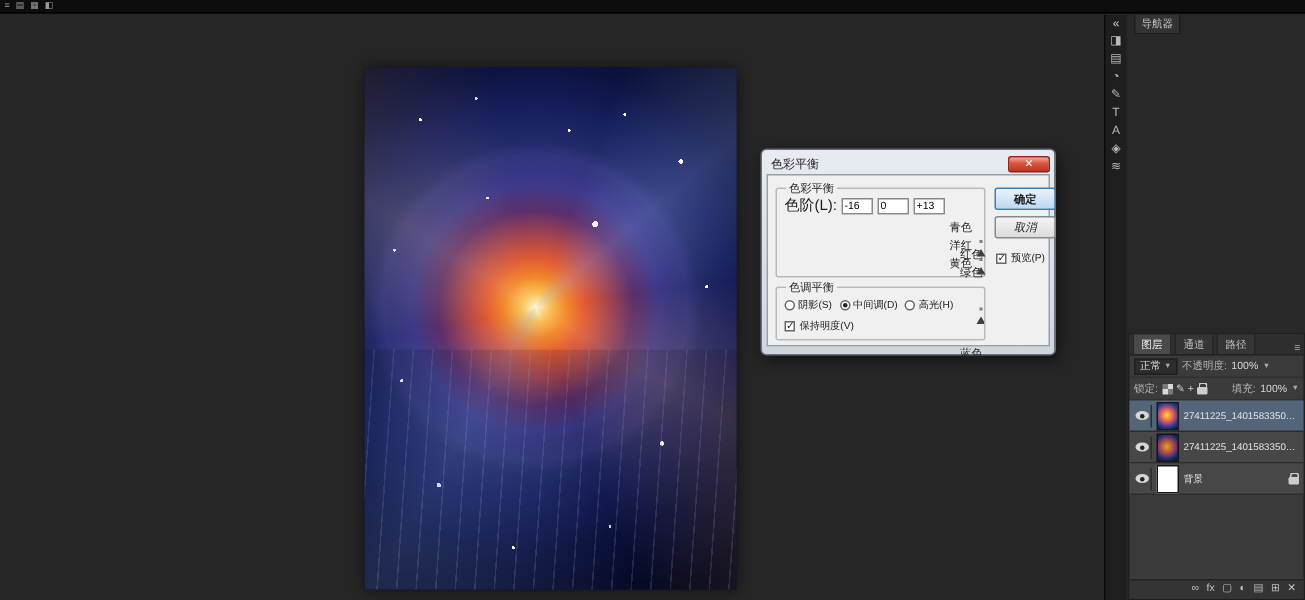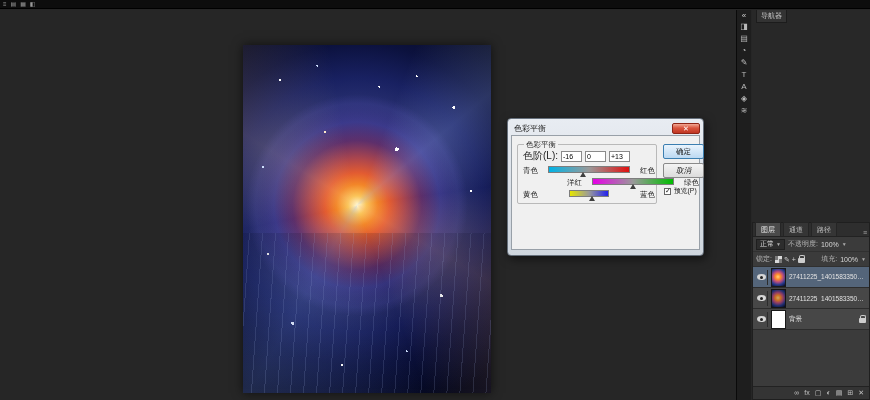--- a/index.html
+++ b/index.html
@@ -90,63 +90,63 @@
   .thumb-img.dark { filter:brightness(.8); }
   .thumb-white { width:15px; height:19px; border:1px solid #191919; background:#fff; }
   .lname { flex:1; font-size:6.5px; color:#e2e2e2; white-space:nowrap; overflow:hidden; text-overflow:ellipsis; }
   .bglock { margin-right:1px; }
 
   .lbottom { position:absolute; left:0; bottom:0; width:100%; height:13px; background:#343434;
     border-top:1px solid #222; display:flex; align-items:center; justify-content:flex-end; gap:5px; padding:0 5px; }
   .lbottom .bicon { font-size:7px; color:#c0c0c0; line-height:10px; }
 
   
-  .dialog { position:absolute; left:507px; top:118px; width:197px; height:138px;
+  .dialog { position:absolute; left:507px; top:99px; width:197px; height:138px;
     background:linear-gradient(180deg,#e8ecf2,#cfd6de); border:1px solid #66707c; border-radius:4px;
     box-shadow:2px 3px 10px rgba(0,0,0,.55); padding:2px 3px 3px; z-index:10; }
   .dtitlebar { height:14px; display:flex; align-items:center; }
   .dtitle { font-size:8px; color:#1c1c1c; padding-left:3px; }
   .dclose { margin-left:auto; width:28px; height:11px; background:linear-gradient(180deg,#f1a894,#d9553e 45%,#c03522);
     border:1px solid #8e2416; border-radius:2px; color:#fff; font-size:7px; line-height:9px; text-align:center; }
   .dbody { position:relative; height:115px; background:#f0f0f0; border:1px solid #98a0a8; }
 
   .group { position:absolute; border:1px solid #b9b9b9; border-radius:2px; }
   .group .legend { position:absolute; top:-5px; left:6px; background:#f0f0f0; padding:0 2px; font-size:7.5px; color:#222; }
   .g1 { left:5px; top:8px; width:140px; height:60px; }
   .g2 { left:5px; top:74px; width:140px; height:36px; }
 
   .levelsrow { position:absolute; left:5px; top:4px; display:flex; align-items:center; gap:3px; }
   .levelsrow .lab { font-size:10px; color:#222; }
   .lvl-input { width:21px; height:11px; font-size:7px; font-family:"Liberation Sans",sans-serif;
     border:1px solid #8a8a8a; background:#fff; padding:0 1px; }
 
-  .sliderrow { position:absolute; left:5px; display:flex; align-items:flex-start; gap:3px; width:132px; }
+  .sliderrow { position:absolute; left:5px; display:flex; align-items:flex-end; gap:3px; width:132px;flex-direction:column; }
   .sliderrow .slab { font-size:7.5px; color:#222; width:22px; }
   .sliderrow .rlab { font-size:7.5px; color:#222; width:22px; text-align:right; }
   .bar { position:relative; flex:1; height:7px; border:1px solid #7d7d7d; }
   .bar-cr { background:linear-gradient(90deg,#00b3e6,#9a9a9a 50%,#e01010); }
   .bar-mg { background:linear-gradient(90deg,#e600e6,#9a9a9a 50%,#00bd00); }
   .bar-yb { background:linear-gradient(90deg,#e6e600,#9a9a9a 50%,#2222ee); }
   .sthumb { position:absolute; top:5px; width:0; height:0; transform:translateX(-50%);
     border-left:3px solid transparent; border-right:3px solid transparent; border-bottom:5px solid #3f3f3f; }
   .p42 { left:42%; } .p50 { left:50%; } .p58 { left:58%; }
-  .row1 { top:21px; } .row2 { top:33px;margin-left:44px; } .row3 { top:45px;gap:24px; }
+  .row1 { top:21px; } .row2 { top:33px; } .row3 { top:45px;gap:24px; }
 
   .radiorow { position:absolute; left:5px; top:6px; display:flex; align-items:center; gap:5px; }
   .radioitem { display:flex; align-items:center; gap:2px; }
   .radio { width:7px; height:7px; border:1px solid #666; border-radius:50%; background:#fff; position:relative; }
   .radio.on::after { content:""; position:absolute; left:1.5px; top:1.5px; width:3px; height:3px; border-radius:50%; background:#222; }
   .rlabel { font-size:6.8px; color:#222; }
   .checkrow { position:absolute; left:5px; top:20px; display:flex; align-items:center; gap:3px; }
   .cbox { width:7px; height:7px; border:1px solid #666; background:#fff; position:relative; }
   .cbox.on::after { content:"✓"; position:absolute; left:0px; top:-1.5px; font-size:7px; color:#222; }
 
   .dbtn { position:absolute; left:151px; width:41px; height:15px; font-size:7.5px; color:#1a1a1a;
     text-align:center; line-height:13px; border-radius:2px; }
-  .dbtn-ok { top:8px; background:linear-gradient(180deg,#eaf4fd,#bcd9f2); border:1px solid #3c7fb1; }
+  .dbtn-ok { top:8px; background:linear-gradient(180deg,#eaf4fd,#bcd9f2); border:1px solid #3c7fb1;font-weight:bold; }
   .dbtn-cancel { top:27px; background:linear-gradient(180deg,#f4f4f4,#dcdcdc); border:1px solid #8a8a8a;font-style:italic; }
   .previewrow { position:absolute; left:152px; top:50px; display:flex; align-items:center; gap:3px; }
 </style>
 </head>
 <body>
 
 <div class="app">
 
   <div class="topbar">
     <span class="ticon">≡</span>
@@ -274,20 +274,41 @@
         </div>
         <div class="sliderrow row3">
           <span class="slab">黄色</span>
           <span class="bar bar-yb">
               <span class="sthumb p58"></span>
             </span>
           <span class="rlab">蓝色</span>
         </div>
       </div>
 
+      <div class="group g2">
+        <span class="legend">色调平衡</span>
+        <div class="radiorow">
+          <span class="radioitem">
+            <span class="radio"></span>
+            <span class="rlabel">阴影(S)</span>
+          </span>
+          <span class="radioitem">
+            <span class="radio on"></span>
+            <span class="rlabel">中间调(D)</span>
+          </span>
+          <span class="radioitem">
+            <span class="radio"></span>
+            <span class="rlabel">高光(H)</span>
+          </span>
+        </div>
+        <div class="checkrow">
+          <span class="cbox on"></span>
+          <span class="rlabel">保持明度(V)</span>
+        </div>
+      </div>
 
       <div class="dbtn dbtn-ok">确定</div>
       <div class="dbtn dbtn-cancel">取消</div>
       <div class="previewrow">
         <span class="cbox on"></span>
         <span class="rlabel">预览(P)</span>
       </div>
     </div>
   </div>
 

